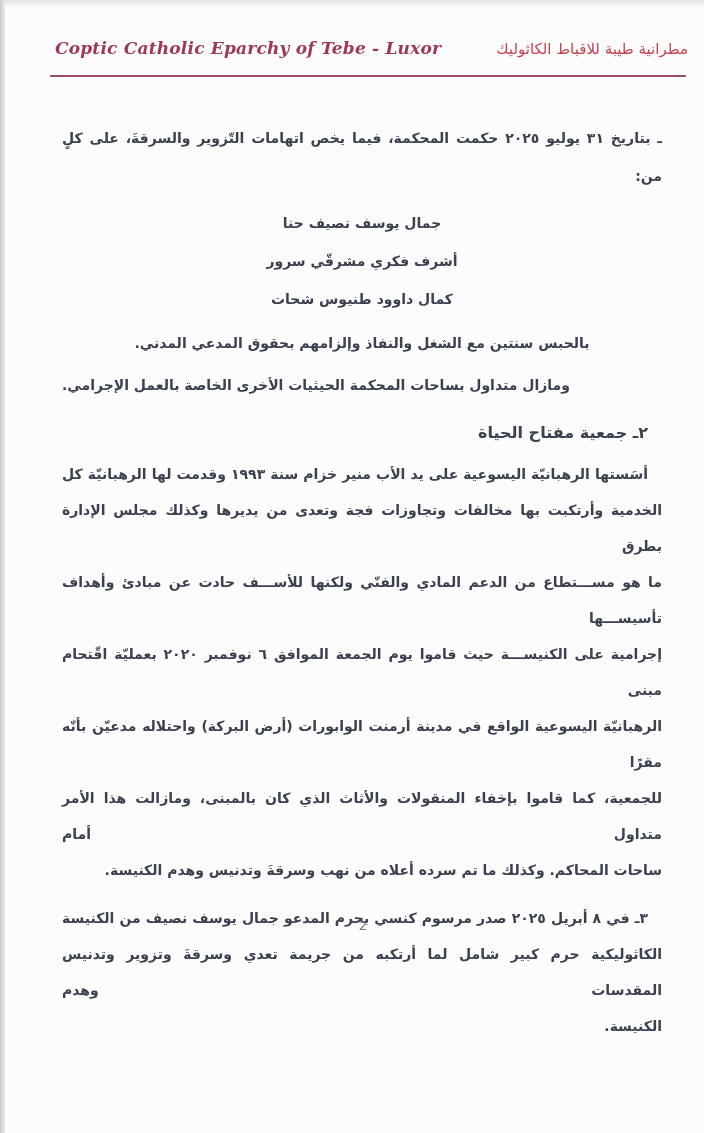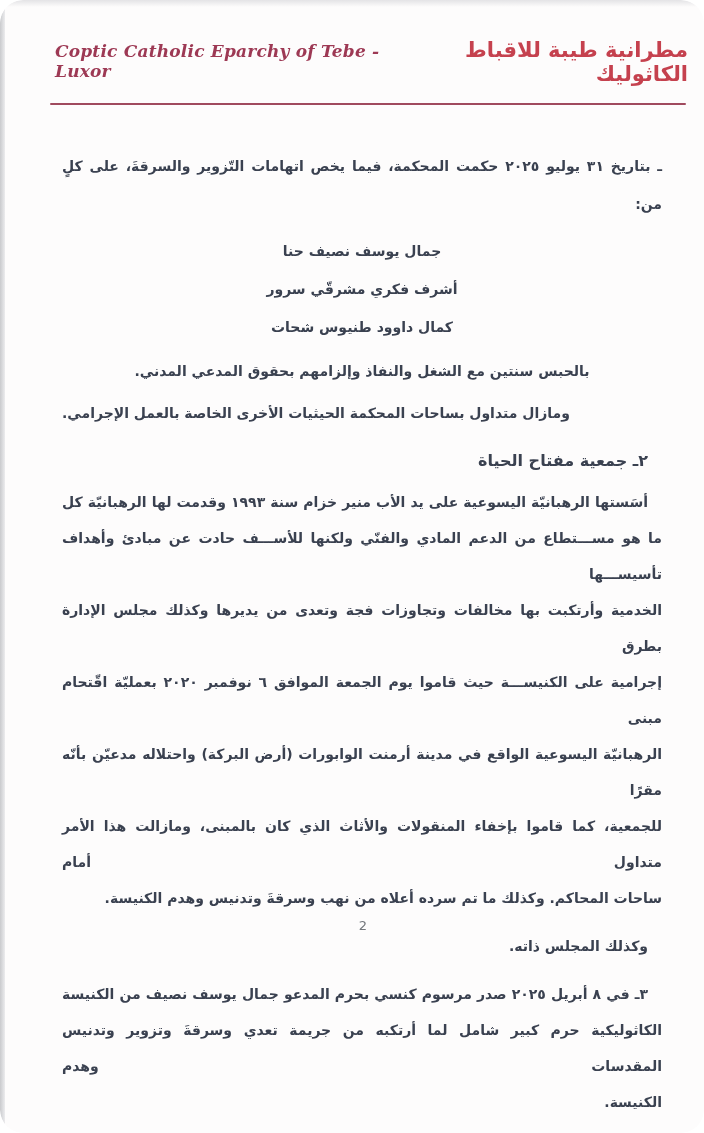--- a/index.html
+++ b/index.html
@@ -1,15 +1,15 @@
 <!DOCTYPE html>
 <html lang="ar" style="--page-bg: #fdfcfc; --title-en-color: #9d3954; --title-ar-color: #c5414e; --rule-color: #a04a5e; --body-text-color: #3a4150;"><head>
 <meta charset="utf-8">
 <style>
-  * { box-sizing: border-box; border-radius: 23px; }
+  * { box-sizing: border-box; }
   html, body { margin: 0; padding: 0; }
   body { background: #ffffff; font-family: "DejaVu Sans", sans-serif; }
 
   .page {
     position: relative;
     width: 704px;
     height: 1133px;
     margin: 0 auto;
     background: var(--page-bg, #fdfcfc);
     overflow: hidden;
@@ -30,21 +30,21 @@
     display: flex; justify-content: space-between; align-items: baseline;
     padding: 38px 16px 0 55px;
   }
   .title-en {
     font-family: "DejaVu Serif", serif;
     font-style: italic; font-weight: bold; font-size: 17px;
     color: var(--title-en-color, #9d3954);
     letter-spacing: 0.2px;
   }
   .title-ar {
-    direction: rtl; font-size: 21px; font-weight: bold;
+    direction: rtl; font-size: 15px; font-weight: normal;
     color: var(--title-ar-color, #c5414e);
   }
   .rule {
     height: 2px; border-radius: 1px;
     background: var(--rule-color, #a04a5e);
     margin: 17px 18px 0 50px;
   }
 
   
   .content {
@@ -105,30 +105,29 @@
       </div>
 
     <p class="line sentence">بالحبس سنتين مع الشغل والنفاذ وإلزامهم بحقوق المدعي المدني.</p>
 
     <p class="line pending">ومازال متداول بساحات المحكمة الحيثيات الأخرى الخاصة بالعمل الإجرامي.</p>
 
     <h2 class="sec-heading">٢ـ جمعية مفتاح الحياة</h2>
 
     <div class="para para-1">
         <div class="jline">أسَستها الرهبانيّة اليسوعية على يد الأب منير خزام سنة ١٩٩٣ وقدمت لها الرهبانيّة كل</div>
+        <div class="jline">الخدمية وأرتكبت بها مخالفات وتجاوزات فجة وتعدى من يديرها وكذلك مجلس الإدارة بطرق</div>
         <div class="jline">ما هو مســـتطاع من الدعم المادي والفنّي ولكنها للأســـف حادت عن مبادئ وأهداف تأسيســـها</div>
-        <div class="jline">الخدمية وأرتكبت بها مخالفات وتجاوزات فجة وتعدى من يديرها وكذلك مجلس الإدارة بطرق</div>
         <div class="jline">إجرامية على الكنيســـة حيث قاموا يوم الجمعة الموافق ٦ نوفمبر ٢٠٢٠ بعمليّة اقّتحام مبنى</div>
         <div class="jline">الرهبانيّة اليسوعية الواقع في مدينة أرمنت الوابورات (أرض البركة) واحتلاله مدعيّن بأنّه مقرًا</div>
         <div class="jline">للجمعية، كما قاموا بإخفاء المنقولات والأثاث الذي كان بالمبنى، ومازالت هذا الأمر متداول أمام</div>
         <div class="jline last">ساحات المحاكم. وكذلك ما تم سرده أعلاه من نهب وسرقةَ وتدنيس وهدم الكنيسة.</div>
       </div>
 
     <div class="para para-2">
-        <div class="jline last">وكذلك المجلس ذاته.</div>
       </div>
 
     <div class="para para-3">
         <div class="jline">٣ـ في ٨ أبريل ٢٠٢٥ صدر مرسوم كنسي بحرم المدعو جمال يوسف نصيف من الكنيسة</div>
         <div class="jline">الكاثوليكية حرم كبير شامل لما أرتكبه من جريمة تعدي وسرقةَ وتزوير وتدنيس المقدسات وهدم</div>
         <div class="jline last">الكنيسة.</div>
       </div>
 
   </main>
 

